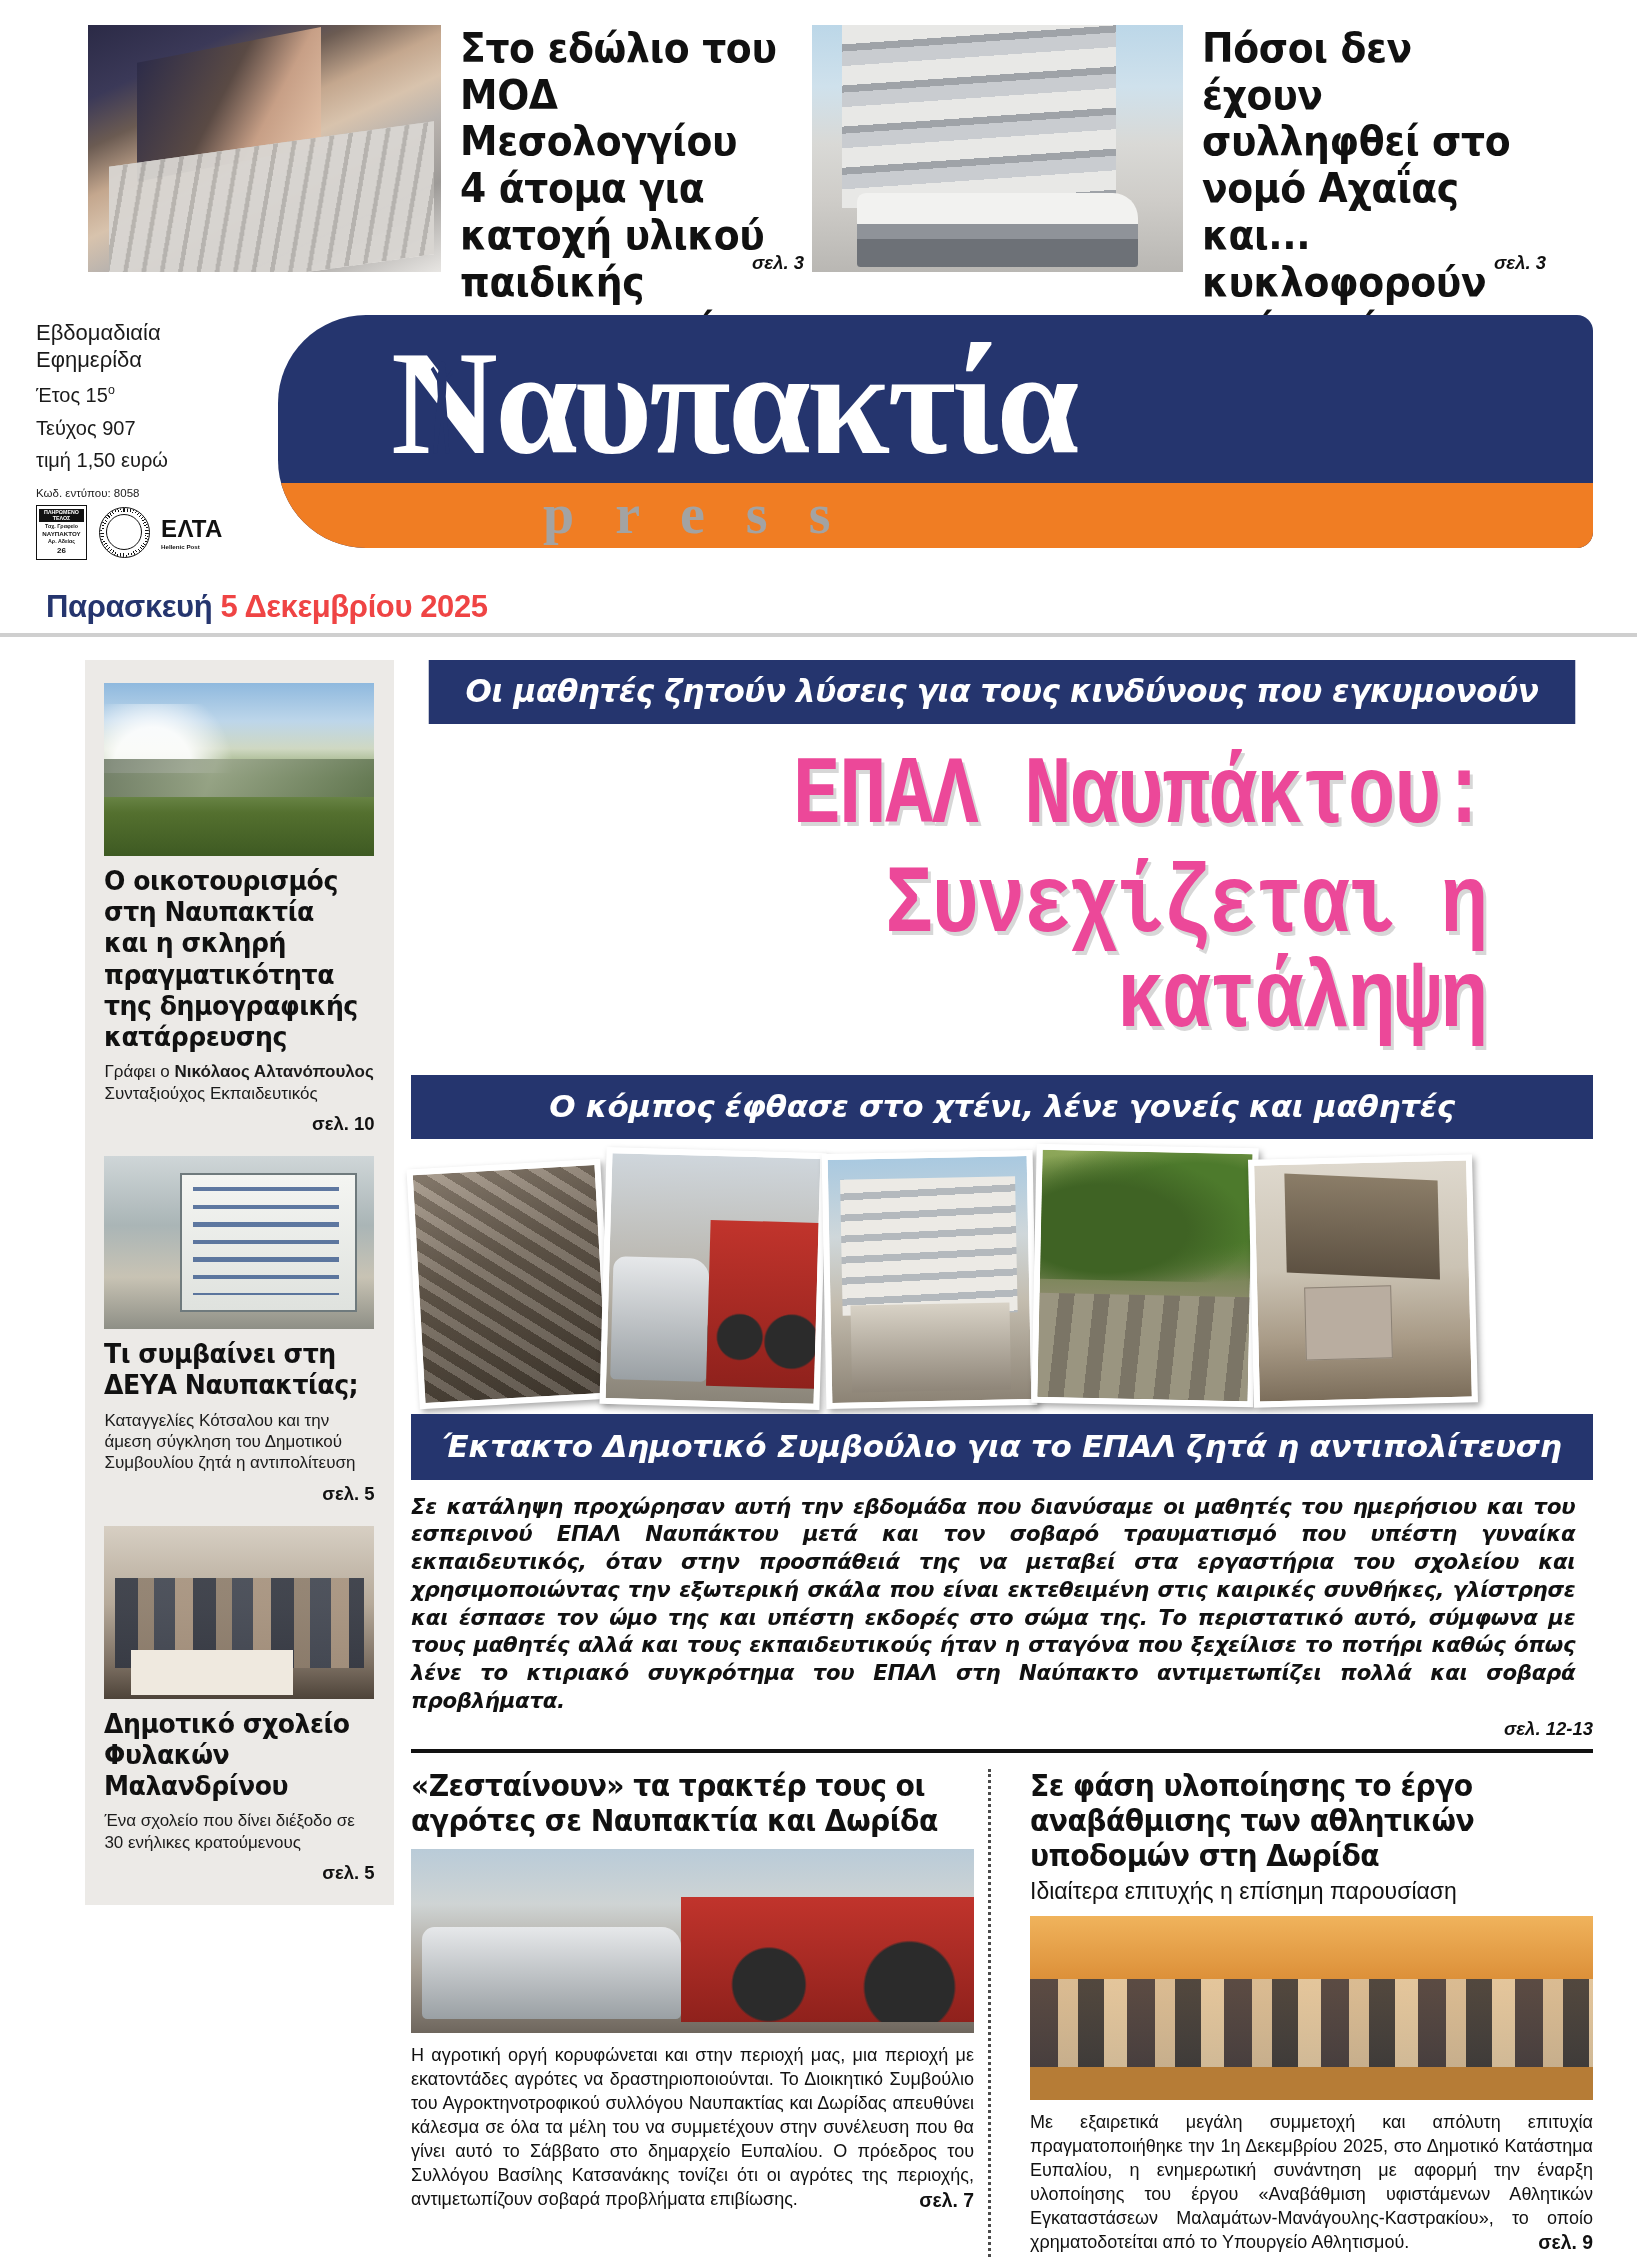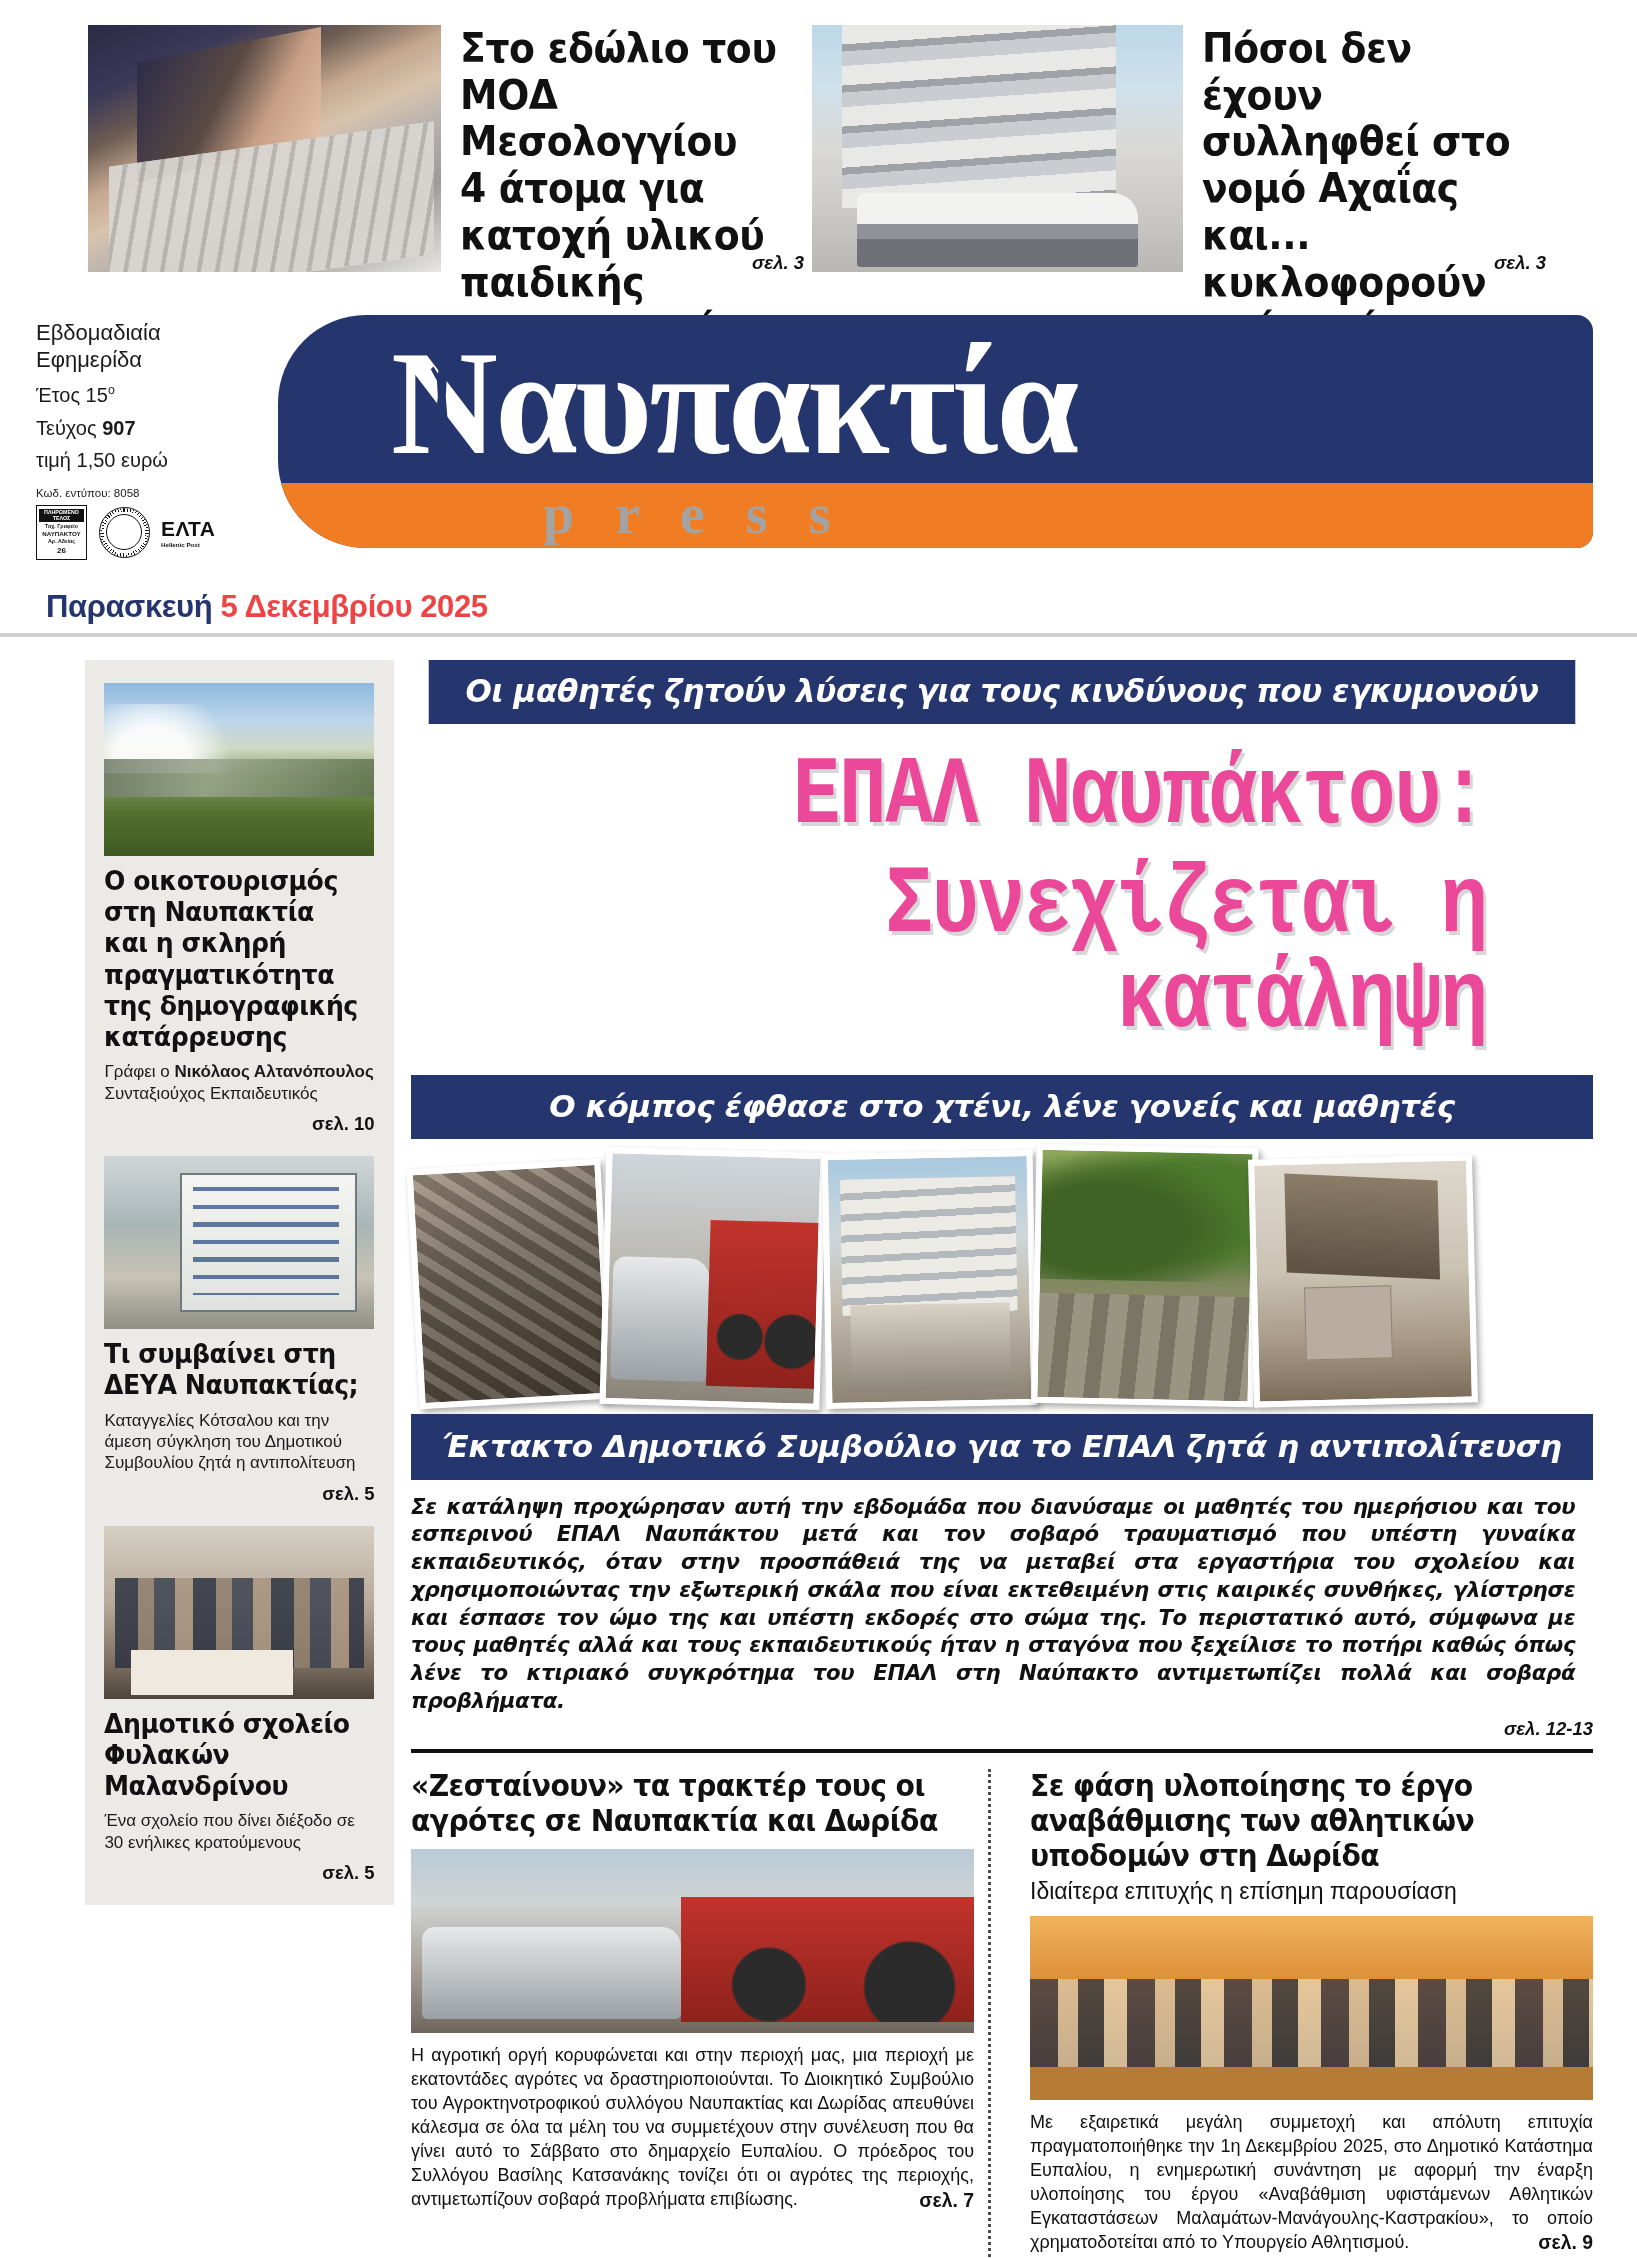--- a/index.html
+++ b/index.html
@@ -95,34 +95,34 @@
   .ph-wall:before{content:"";position:absolute;left:14%;top:6%;width:72%;height:42%;
       background:linear-gradient(#8b7d68,#5d5142);transform:skewY(4deg);}
   .ph-wall:after{content:"";position:absolute;left:22%;top:52%;width:40%;height:30%;
       background:#b9ada0;border:1.8px solid #8c8275;}
 
   
   .masthead{position:absolute;left:0;top:304px;width:1637px;height:265px;}
   .mast-left{position:absolute;left:36px;top:16px;width:221px;}
   .mast-left .ml1{font-size:22px;line-height:1.22;color:#1a1a1a;}
   .mast-left .ml2{font-size:20px;margin-top:9.7px;color:#1a1a1a;}
-  .mast-left .ml2 b{font-weight:700;}
+  .mast-left .ml2 b{font-weight:400;}
   .mast-code{margin-top:15px;font-size:11.5px;color:#222;}
   .mast-stamps{margin-top:5.3px;display:flex;align-items:center;gap:11.5px;}
   .stamp-box{width:51px;height:55px;border:1.8px solid #111;display:flex;flex-direction:column;
       align-items:center;justify-content:space-evenly;font-size:5.3px;font-weight:700;line-height:1.05;text-align:center;padding:1.8px;box-sizing:border-box;}
   .stamp-box .dark{background:#111;color:#fff;width:100%;text-align:center;padding:0.9px 0;}
   .stamp-circ{width:49px;height:49px;border-radius:50%;border:1.8px solid #111;position:relative;}
   .stamp-circ:before{content:"";position:absolute;inset:6.2px;border:1.3px solid #111;border-radius:50%;}
   .stamp-circ:after{content:"";position:absolute;inset:0;border-radius:50%;
       background:repeating-conic-gradient(#111 0 2deg,transparent 2deg 7deg);
       -webkit-mask:radial-gradient(circle, transparent 0 21px, #000 21px);
       mask:radial-gradient(circle, transparent 0 21px, #000 21px);}
   .elta{display:flex;flex-direction:column;align-items:flex-start;}
-  .elta-main{font-size:21px;font-weight:700;letter-spacing:0.4px;text-align:right;}
+  .elta-main{font-size:24px;font-weight:700;letter-spacing:0.4px;text-align:right;}
   .elta-sub{font-size:6.2px;font-weight:700;}
 
   .mast-band{position:absolute;left:278px;top:10.6px;width:1315px;height:233px;
       background:#25356e;border-radius:88px 16px 16px 88px;overflow:hidden;}
   .mast-band .orange-strip{position:absolute;left:0;bottom:0;width:100%;height:65px;background:#f07d23;}
   .logo-title{
       position:absolute;left:113px;top:14px;
       font-family:"Liberation Serif","DejaVu Serif",serif;
       font-weight:700;font-size:148px;line-height:1;color:#fff;
       letter-spacing:-2.6px;

